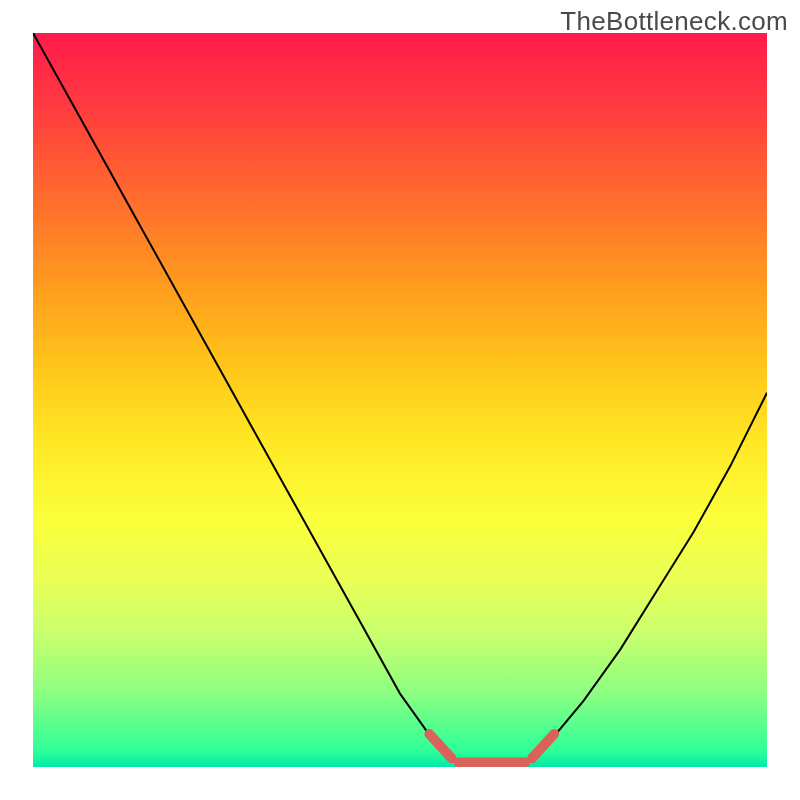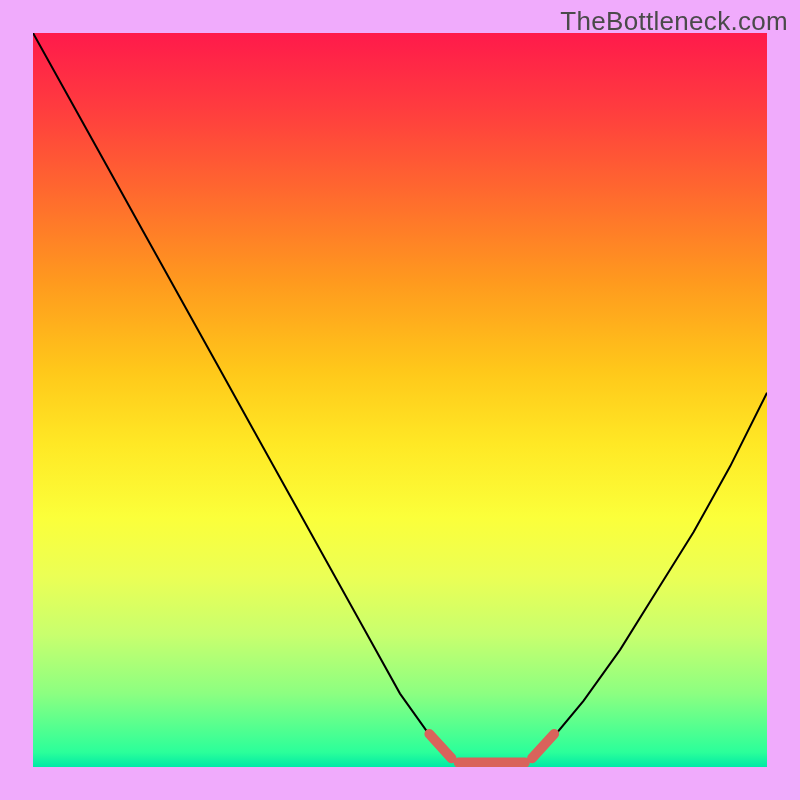--- a/index.html
+++ b/index.html
@@ -1,17 +1,17 @@
 <!DOCTYPE html>
 <html><head>
 <meta charset="utf-8">
 <style>
 *{margin:0;padding:0;box-sizing:border-box}
 html,body{width:800px;height:800px;overflow:hidden;background:#000;font-family:Arial,Helvetica,sans-serif}
-.frame{position:absolute;inset:0;background:#f0abfc}
+.frame{position:absolute;inset:0;background:#ffffff}
 .plot{position:absolute;left:33px;top:33px;width:734px;height:734px;overflow:hidden}
 .grad{position:absolute;inset:0;background:linear-gradient(to bottom,
   #ff1a4b 0%,
   #ff3b3f 10%,
   #ff6a2e 22%,
   #ff9a1e 34%,
   #ffc81a 46%,
   #ffe825 56%,
   #fbff3a 66%,
   #ebff55 74%,

